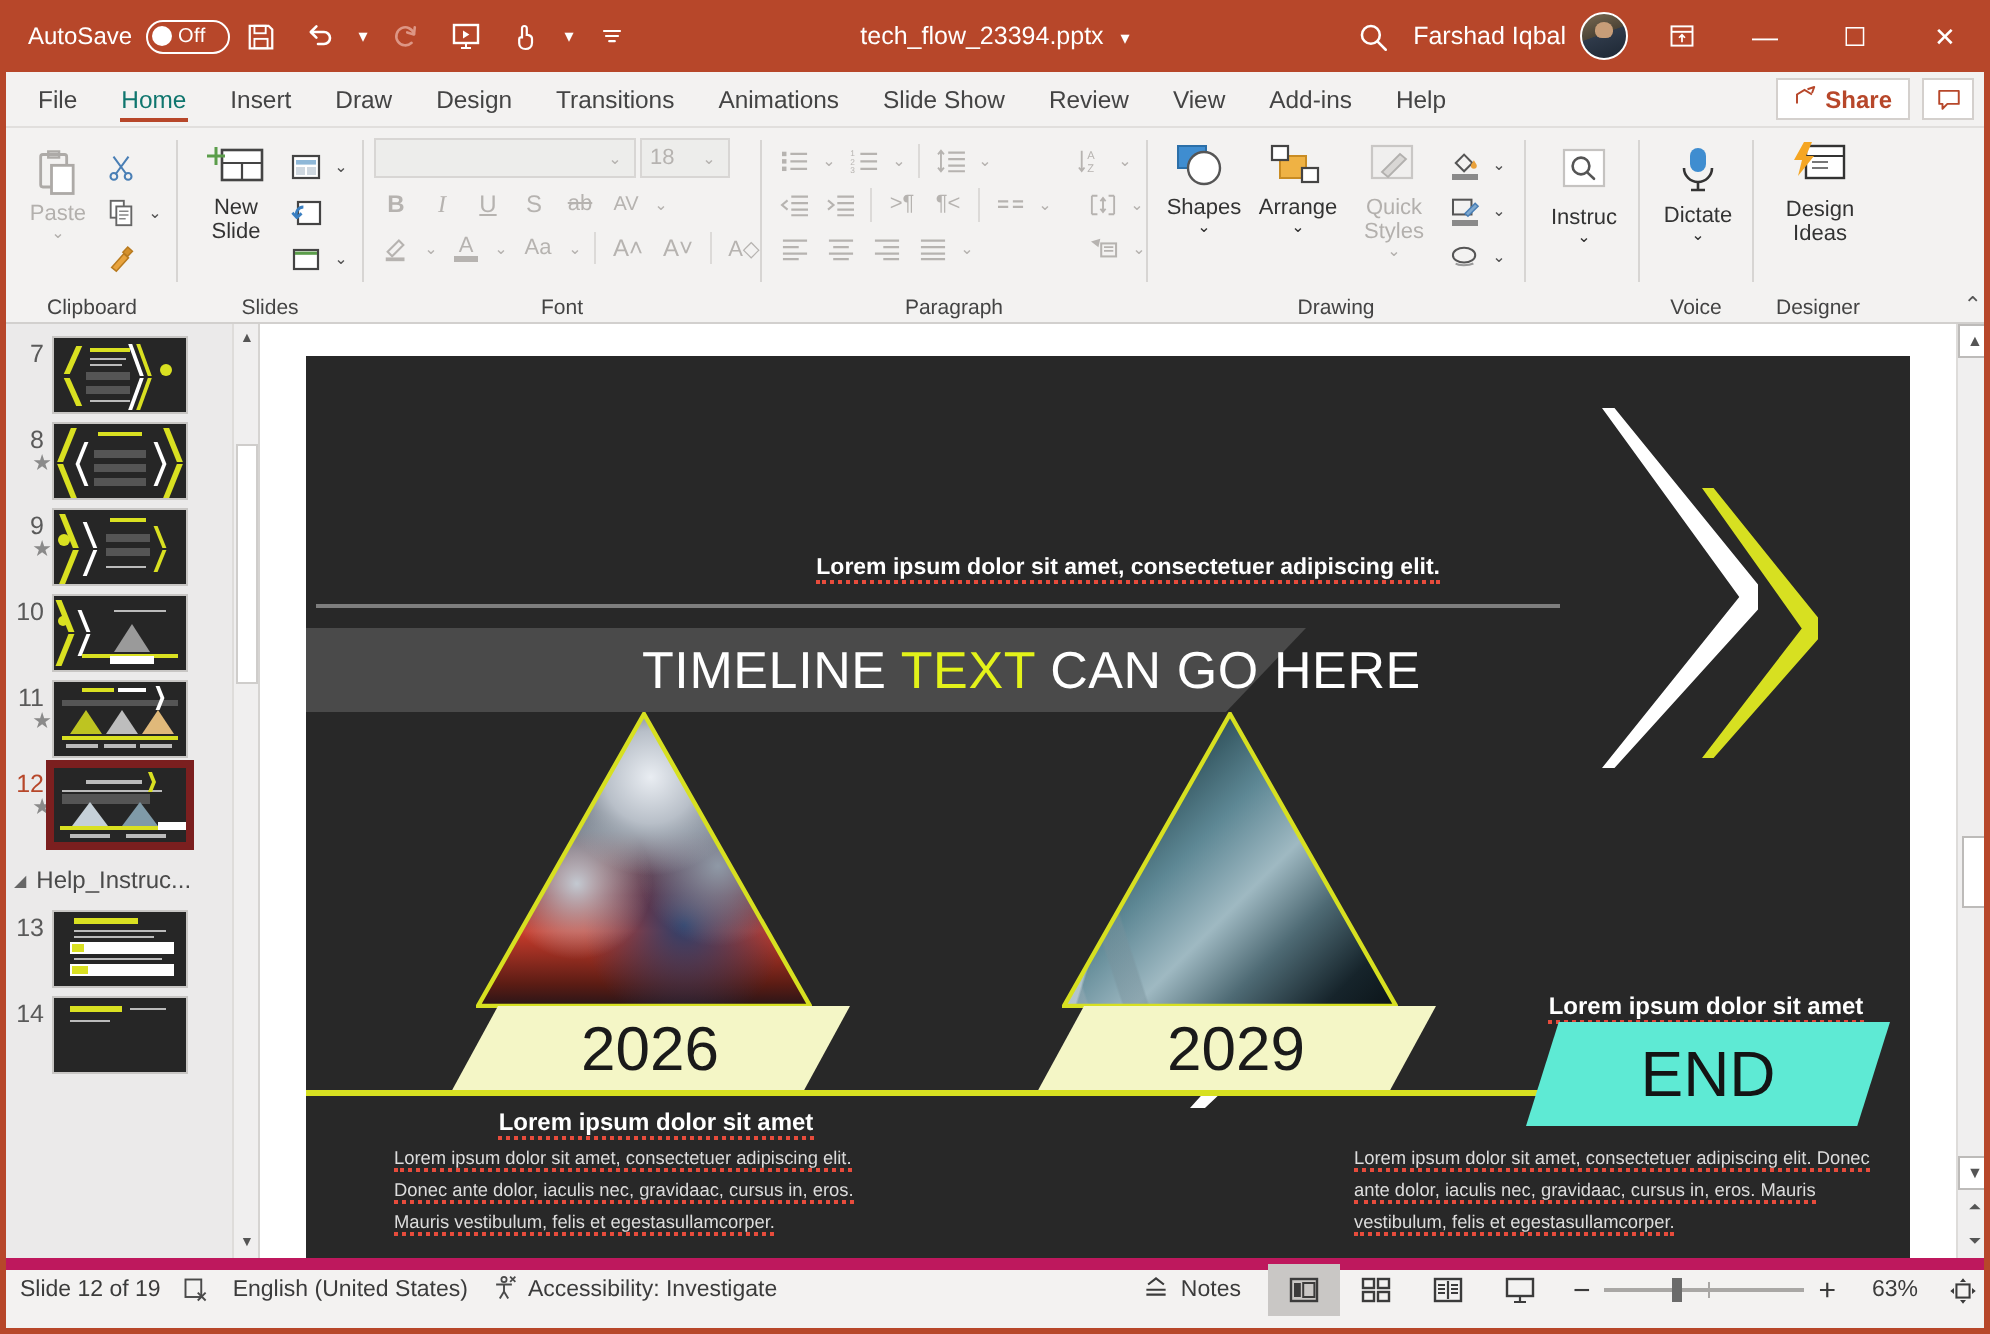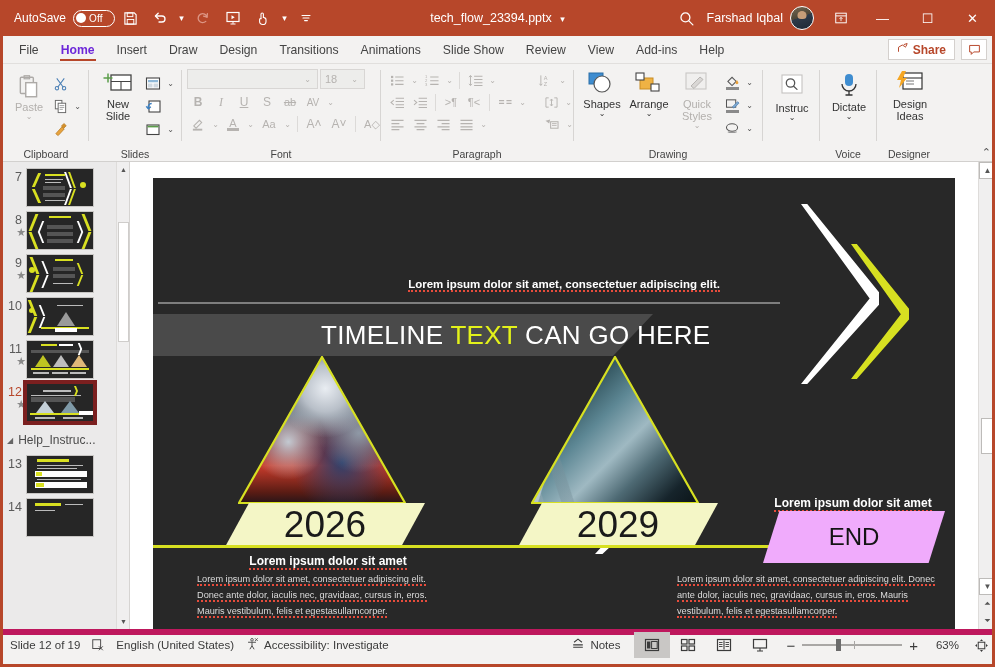--- a/index.html
+++ b/index.html
@@ -54,21 +54,21 @@
 
   
   #tabbar {
     height: 28px; background: #f3f2f1; display: flex; align-items: stretch;
     padding-left: 8px; border-bottom: 1px solid #e1dfdd; position: relative;
   }
   .tab {
     padding: 0 11px; font-size: 12.2px; color: #444; display: flex; align-items: center;
     position: relative;
   }
-  .tab.active { color: #6d28d9; font-weight: bold; }
+  .tab.active { color: #0f766e; font-weight: normal; }
   .tab.active::after {
     content: ""; position: absolute; left: 10px; right: 10px; bottom: 2px; height: 2.5px;
     background: #b7472a;
   }
   .tabbar-right { margin-left: auto; display: flex; align-items: center; gap: 6px; padding-right: 8px; }
   .share-btn {
     border: 1px solid #d4d0cd; background:#fff; color: #b7472a; font-size: 12px; font-weight: bold;
     height: 21px; display: flex; align-items: center; gap: 4px; padding: 0 8px;
   }
   .comment-btn {
@@ -227,38 +227,38 @@
   .tri {
     width: 100%; height: 100%;
     clip-path: polygon(50% 0, 100% 100%, 0 100%);
   }
   .tri-border {
     position: absolute; inset: 0;
   }
   .pyr-band {
     position: absolute; height: 44px; background: #f4f6c6;
     display: flex; align-items: center; justify-content: center;
-    font-size: 37px; color: #1a1a1a;
+    font-size: 31px; color: #1a1a1a;
   }
   .pyr-band.left { clip-path: polygon(12% 0, 100% 0, 88% 100%, 0 100%); }
   .yline {
     position: absolute; height: 2.5px; background: #d7e021;
   }
   .cap-title {
     position: absolute; color: #fff; font-size: 12px; font-weight: bold; text-align: center;
     white-space: nowrap;
   }
   .cap-body {
     position: absolute; color: #dcdcdc; font-size: 9.2px; line-height: 16px;
   }
   .end-banner {
-    position: absolute; left: 610px; top: 333px; width: 182px; height: 52px; background: #f0abfc;
+    position: absolute; left: 610px; top: 333px; width: 182px; height: 52px; background: #5eead4;
     clip-path: polygon(9% 0, 100% 0, 91% 100%, 0 100%);
     display: flex; align-items: center; justify-content: center;
-    font-size: 24px; color: #141414;
+    font-size: 32px; color: #141414;
   }
 
   
   #statusbar {
     height: 26px; background: #f3f2f1; display: flex; align-items: center;
     border-top: 6px solid #be185d; font-size: 11.5px; color: #3b3b3b;
     padding-left: 10px; gap: 0;
   }
   .sb-item { display: flex; align-items: center; gap: 5px; padding: 0 11px 0 0; height: 26px; }
   .sb-right { margin-left: auto; display: flex; align-items: center; height: 26px; }

